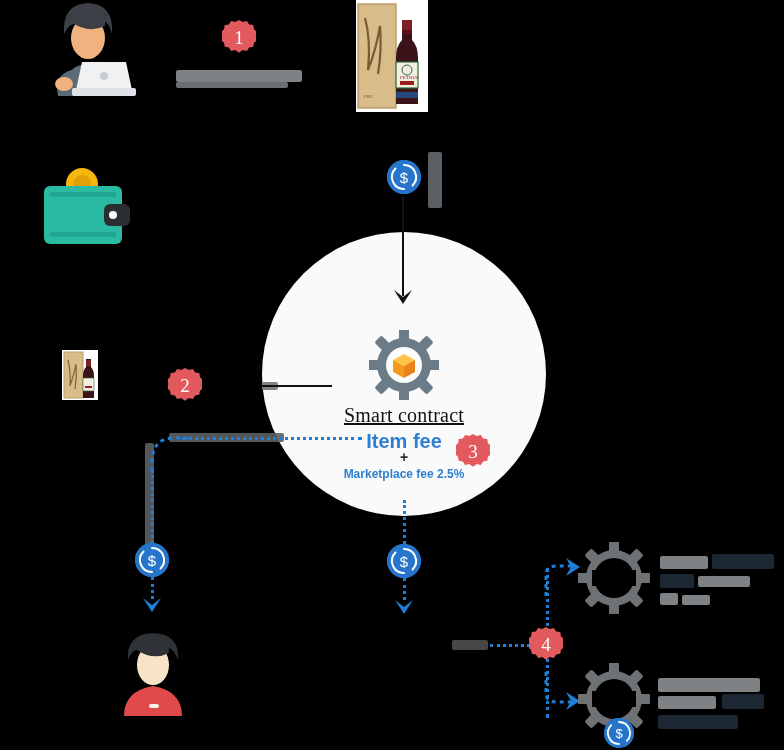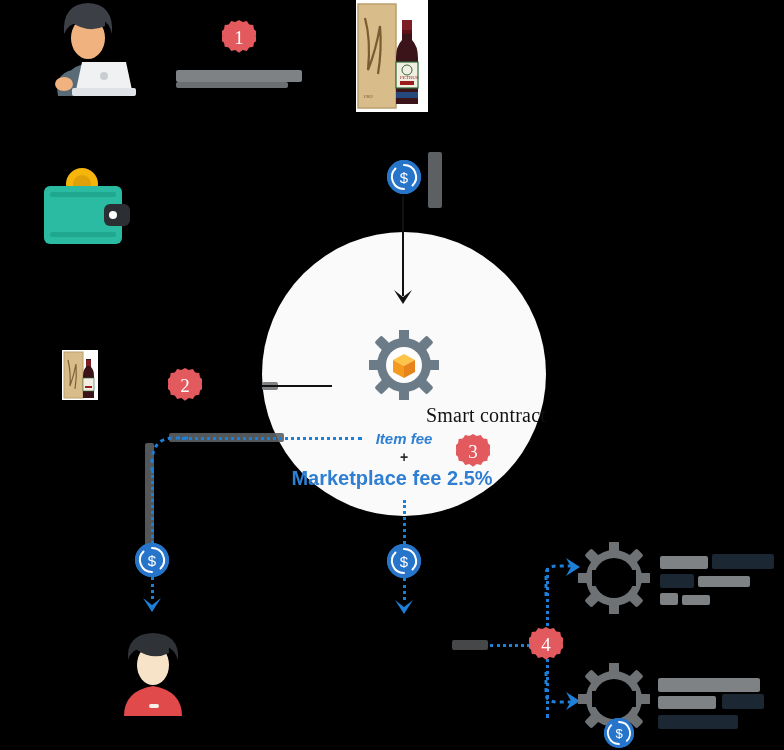--- a/index.html
+++ b/index.html
@@ -31,31 +31,31 @@
       61% 88%,50% 96%,39% 88%,27% 91%,20% 81%,8% 79%,6% 67%,
       -4% 59%,1% 47%,-4% 36%,6% 27%,8% 15%,20% 13%,27% 3%,39% 6%);
   }
 
   
   .contract-circle{
     position:absolute;left:262px;top:232px;width:284px;height:284px;
     background:#fafafa;border-radius:50%;
   }
   .sc-title{
-    position:absolute;left:262px;top:404px;width:284px;text-align:right;
+    position:absolute;left:262px;top:404px;width:284px;text-align:center;
     font-family:"Liberation Serif",serif;font-size:20px;color:#111;
-    letter-spacing:.2px;z-index:20;
+    letter-spacing:.2px;z-index:20;text-decoration:underline;
   }
   .fee-line{
     position:absolute;width:284px;text-align:center;color:#2e7fd4;
     font-weight:bold;z-index:20;
   }
-  .fee-item{left:262px;top:430px;font-size:15px;font-style:italic;}
+  .fee-item{left:262px;top:430px;font-size:20px;}
   .fee-plus{left:262px;top:449px;font-size:14px;color:#2b2b2b;font-weight:bold;}
-  .fee-mp{left:250px;top:467px;font-size:20px;}
+  .fee-mp{left:262px;top:467px;font-size:12px;}
 
   
   .watermark{
     position:absolute;left:300px;top:330px;width:190px;height:70px;
     opacity:.07;z-index:5;
   }
   .wm-bar{position:absolute;bottom:10px;width:7px;background:#2e5d9e;border-radius:2px;}
   .wm-cjk{
     position:absolute;left:58px;top:0;font-size:46px;color:#2e5d9e;
     font-family:"DejaVu Sans",sans-serif;letter-spacing:4px;white-space:nowrap;

